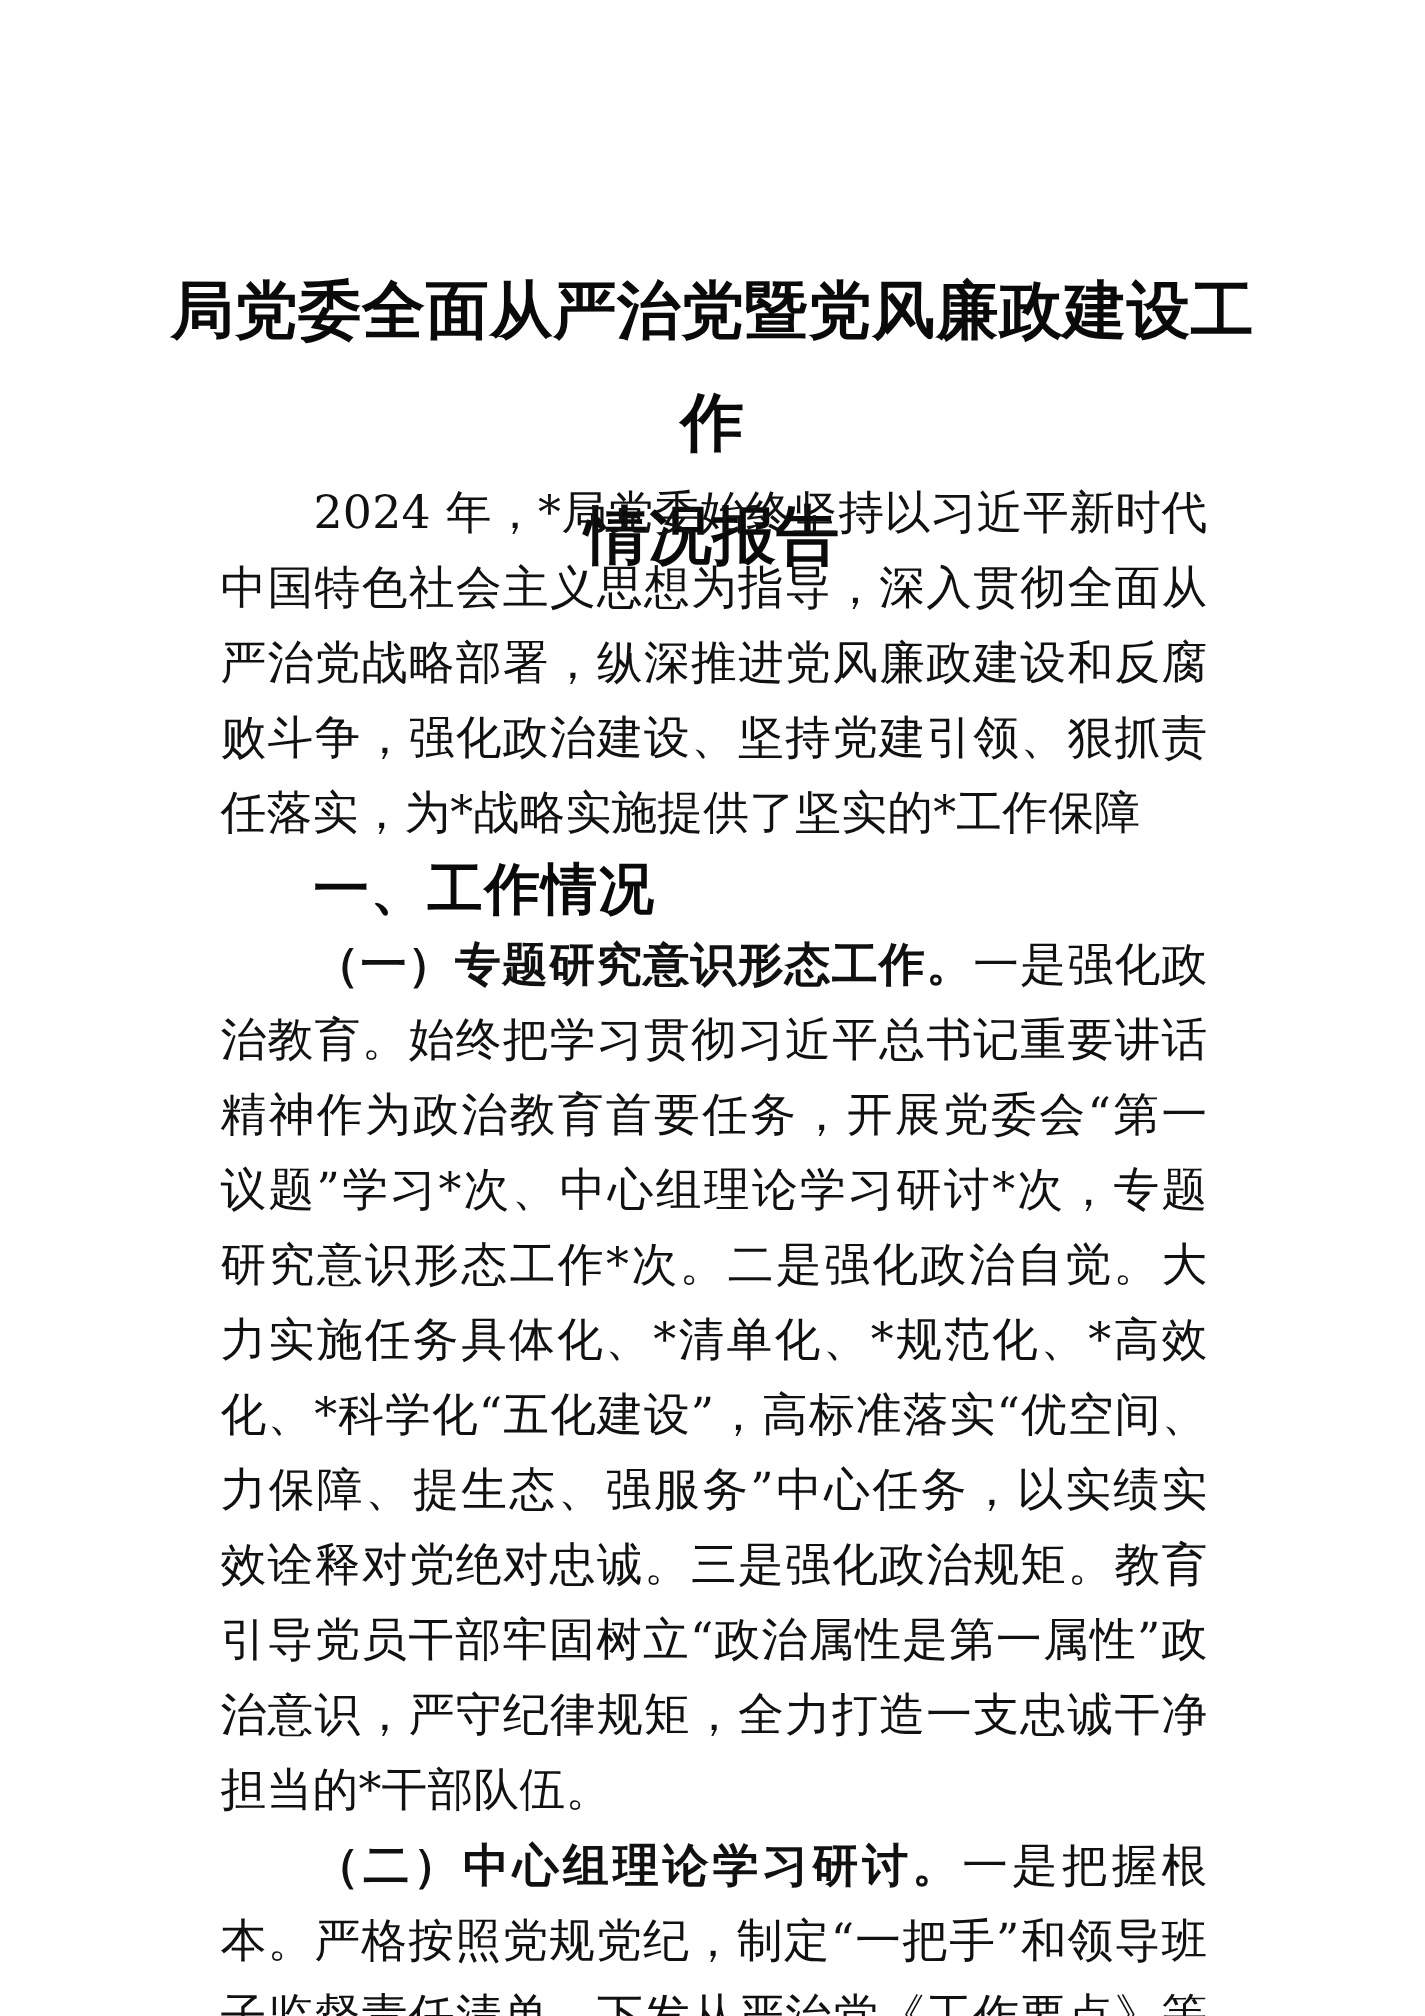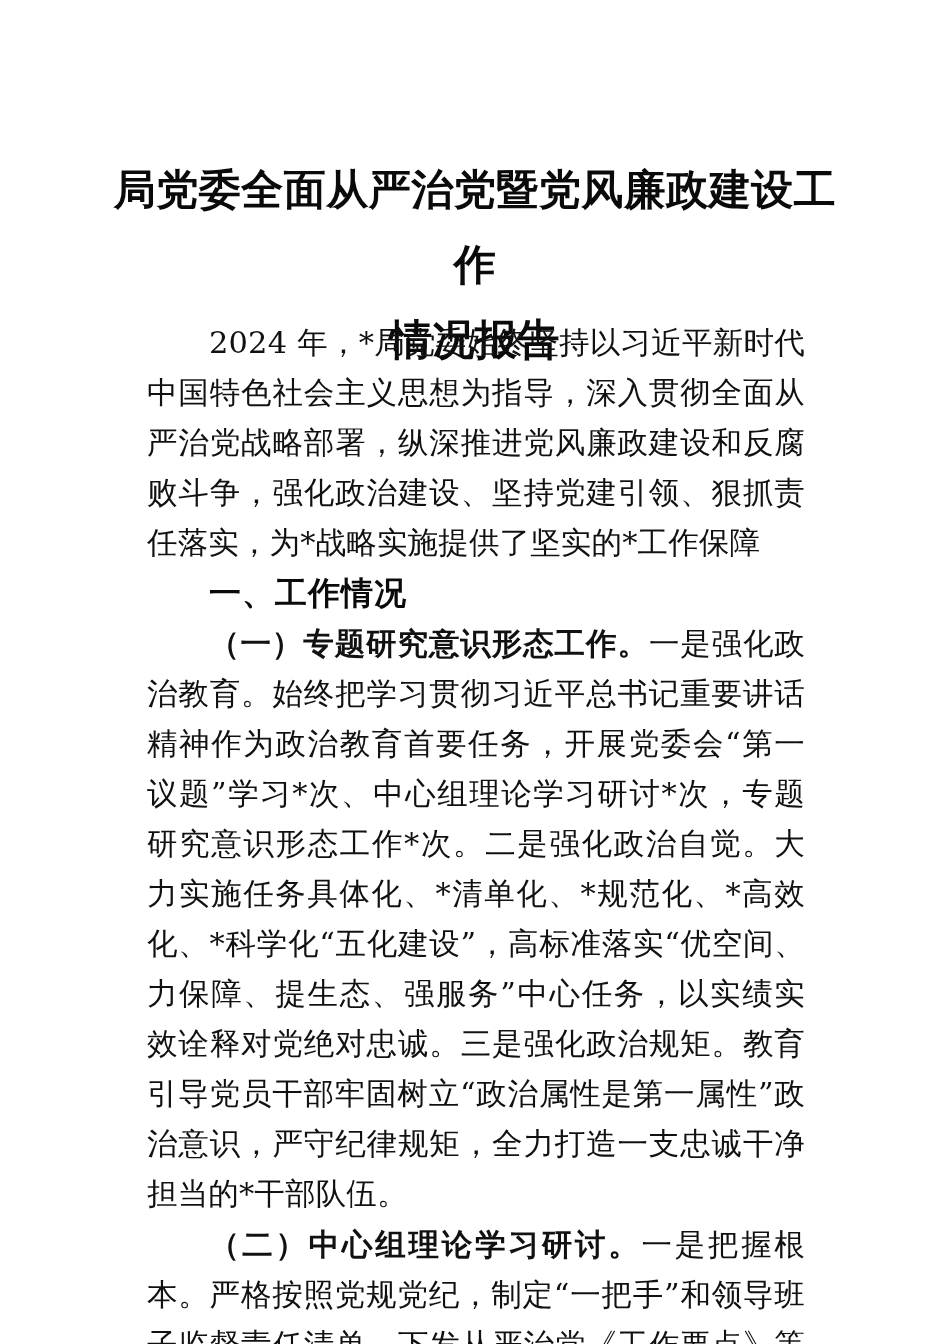--- a/index.html
+++ b/index.html
@@ -14,21 +14,21 @@
     font-family: "DejaVu Serif", "Liberation Serif", serif;
     color: #000000;
     -webkit-font-smoothing: antialiased;
   }
 
   .page {
     position: relative;
     width: 950px;
     height: 1344px;
     box-sizing: border-box;
-    padding: 0;
+    padding: 17px;
   }
 
   
   .doc-title {
     margin: 0;
     padding: 0 95px;
     padding-top: 152px;
     text-align: center;
     font-family: "DejaVu Serif", "Liberation Serif", serif;
     font-weight: bold;
@@ -71,21 +71,21 @@
     font-weight: bold;
     letter-spacing: 0.2px;
   }
 
   
   h2.sec-heading {
     margin: 0;
     padding: 0;
     font-family: "DejaVu Sans", "Liberation Sans", sans-serif;
     font-weight: bold;
-    font-size: 32px;
+    font-size: 37px;
     line-height: 50px;
     text-indent: 62px;
     letter-spacing: 1px;
     color: #0a0a0a;
   }
 </style>
 </head>
 <body>
 
 <div class="page">

